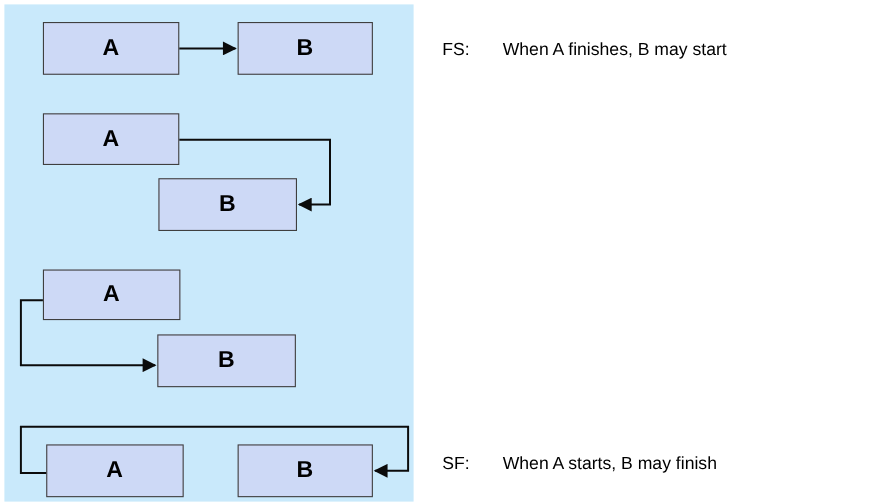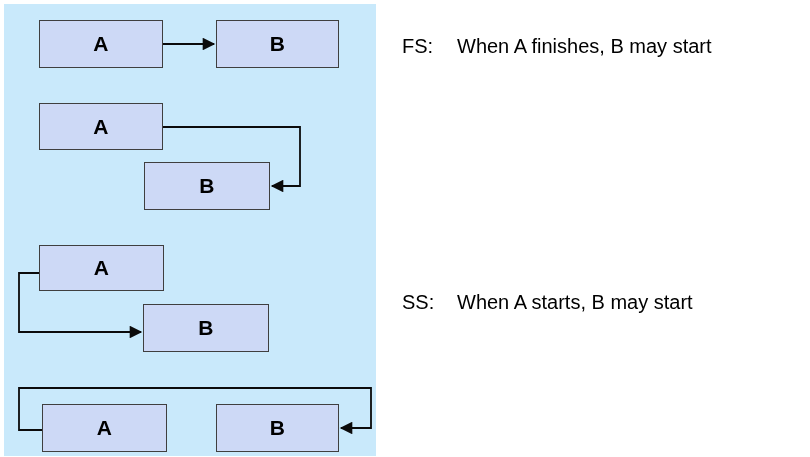--- a/index.html
+++ b/index.html
@@ -42,21 +42,21 @@
     font-size: 21px;
     font-weight: bold;
     color: #000000;
     letter-spacing: 0.5px;
   }
   .def-row {
     position: absolute;
     left: 402px;
     height: 26px;
     line-height: 26px;
-    font-size: 20px;
+    font-size: 16px;
     color: #000000;
     white-space: nowrap;
   }
   .def-code {
     display: inline-block;
     width: 55px;
   }
 </style>
 </head>
 <body>
@@ -101,17 +101,17 @@
     </defs>
     <path d="M163,44 H214" fill="none" stroke="#0b0b0b" stroke-width="1.8" marker-end="url(#arrow)"></path>
     <path d="M163,127 H300 V186 H272" fill="none" stroke="#0b0b0b" stroke-width="1.8" marker-end="url(#arrow)"></path>
     <path d="M39,273 H19 V332 H141" fill="none" stroke="#0b0b0b" stroke-width="1.8" marker-end="url(#arrow)"></path>
     <path d="M42,430 H19 V388 H371 V428 H341" fill="none" stroke="#0b0b0b" stroke-width="1.8" marker-end="url(#arrow)"></path>
   </svg>
 
   <div class="def-row" style="top:33px;">
     <span class="def-code">FS:</span><span>When A finishes, B may start</span>
   </div>
-  <div class="def-row" style="top:289px;">
-    <span class="def-code">SS:</span><span>When A starts, B may start</span>
+  <div class="def-row" style="top:409px;">
+    <span class="def-code">SF:</span><span>When A starts, B may finish</span>
   </div>
 
 </div>
 
 </body></html>

